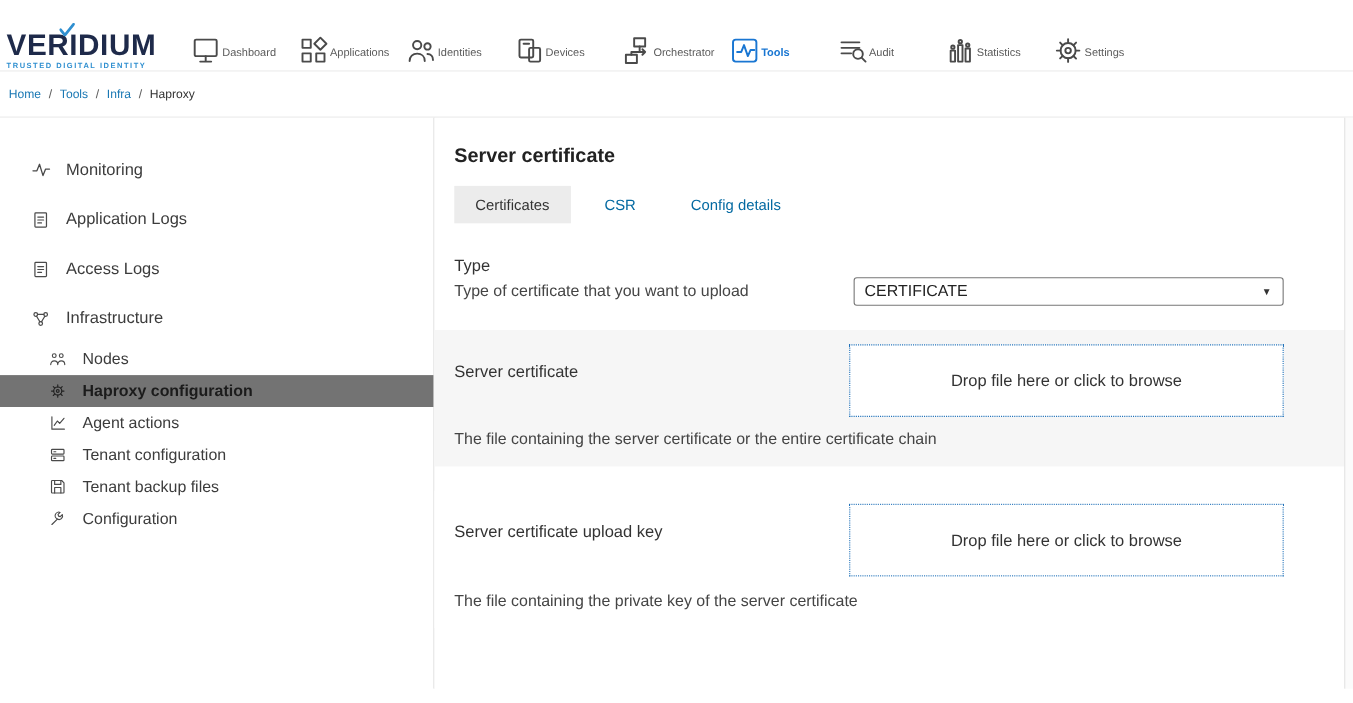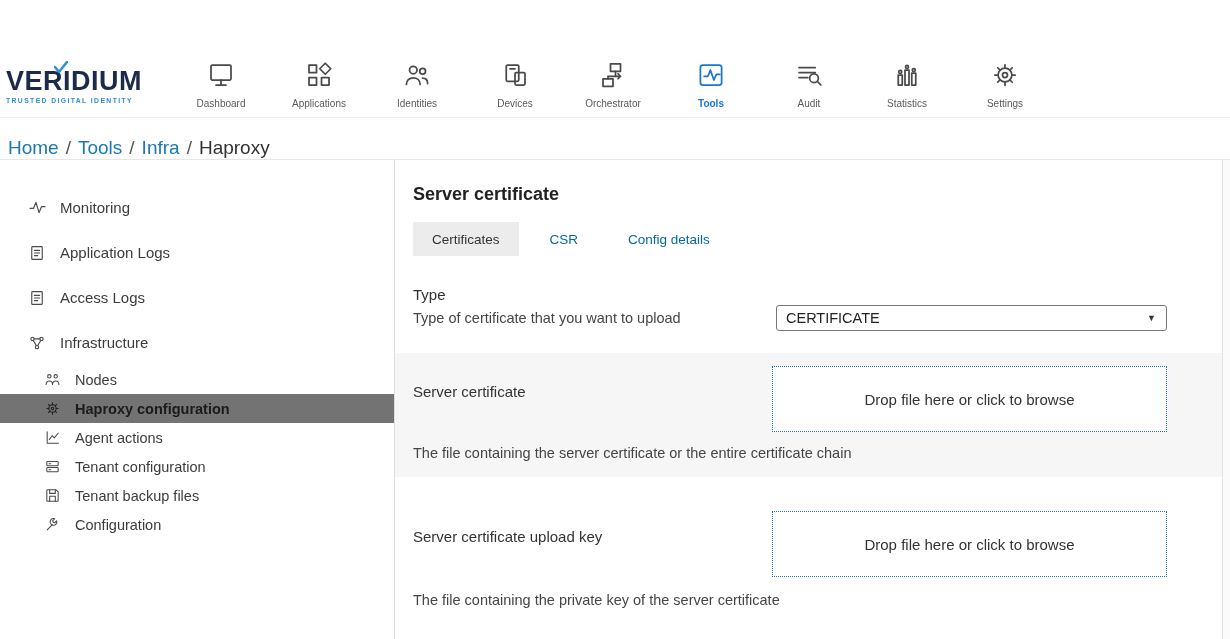--- a/index.html
+++ b/index.html
@@ -1,34 +1,34 @@
 <!DOCTYPE html>
 <html><head>
 <meta charset="utf-8">
 <style>
   * { margin:0; padding:0; box-sizing:border-box; }
   html,body { width:1230px; height:639px; overflow:hidden; background:#fff;
               font-family:"Liberation Sans", sans-serif; color:#3c3c3c; }
 
   
-  .topbar { height:77px; display:flex; align-items:center; border-bottom:1px solid #ececec; background:#fff; position:relative;margin-top:41px; }
+  .topbar { height:65px; display:flex; align-items:flex-end; border-bottom:1px solid #ececec; background:#fff; position:relative; }
   .logo { width:160px; padding:14px 0 0 6px; }
   .logo-word { font-size:27px; font-weight:bold; letter-spacing:0.5px; color:#1e2a4a; position:relative; line-height:1; }
   .logo-check { position:absolute; left:48px; top:-7px; }
   .logo-tag { font-size:6.8px; letter-spacing:1.4px; color:#2f8fd0; font-weight:bold; margin-top:2px; }
   .nav { display:flex; margin-left:12px; padding-top:8px; }
-  .nav-item { width:98px; display:flex; flex-direction:column; align-items:center; cursor:pointer; }
+  .nav-item { width:98px; display:flex; flex-direction:row; align-items:center; cursor:pointer; }
   .nav-item .nicon { height:36px; display:flex; align-items:center; justify-content:center; }
   .nav-item .nlabel { font-size:10px; color:#5a5a5a; margin-top:5px; }
   .nav-item.active .nlabel { color:#1976d2; font-weight:bold; }
   .ni { stroke:#4a4a4a; fill:none; stroke-width:1.4; stroke-linecap:round; stroke-linejoin:round; }
   .nav-item.active .ni { stroke:#1976d2; }
 
   
-  .breadcrumb { height:42px; display:flex; align-items:flex-end; padding-left:8px; border-bottom:1px solid #e6e6e6; font-size:19px; }
+  .breadcrumb { height:42px; display:flex; align-items:center; padding-left:8px; border-bottom:1px solid #e6e6e6; font-size:11px; }
   .crumb-link { color:#1a78b4; cursor:pointer; }
   .crumb-sep { color:#555; margin:0 7px; }
   .crumb-current { color:#333; }
 
   
   .body { display:flex; height:519px; }
   .sidebar { width:395px; border-right:1px solid #ddd; padding-top:25px; background:#fff; flex-shrink:0; }
   .side-item { display:flex; align-items:center; cursor:pointer; color:#3c3c3c;text-align:right; }
   .side-item.lvl1 { height:45px; padding-left:27px; font-size:15px; }
   .side-item.lvl2 { height:29px; padding-left:42px; font-size:14.5px; }

